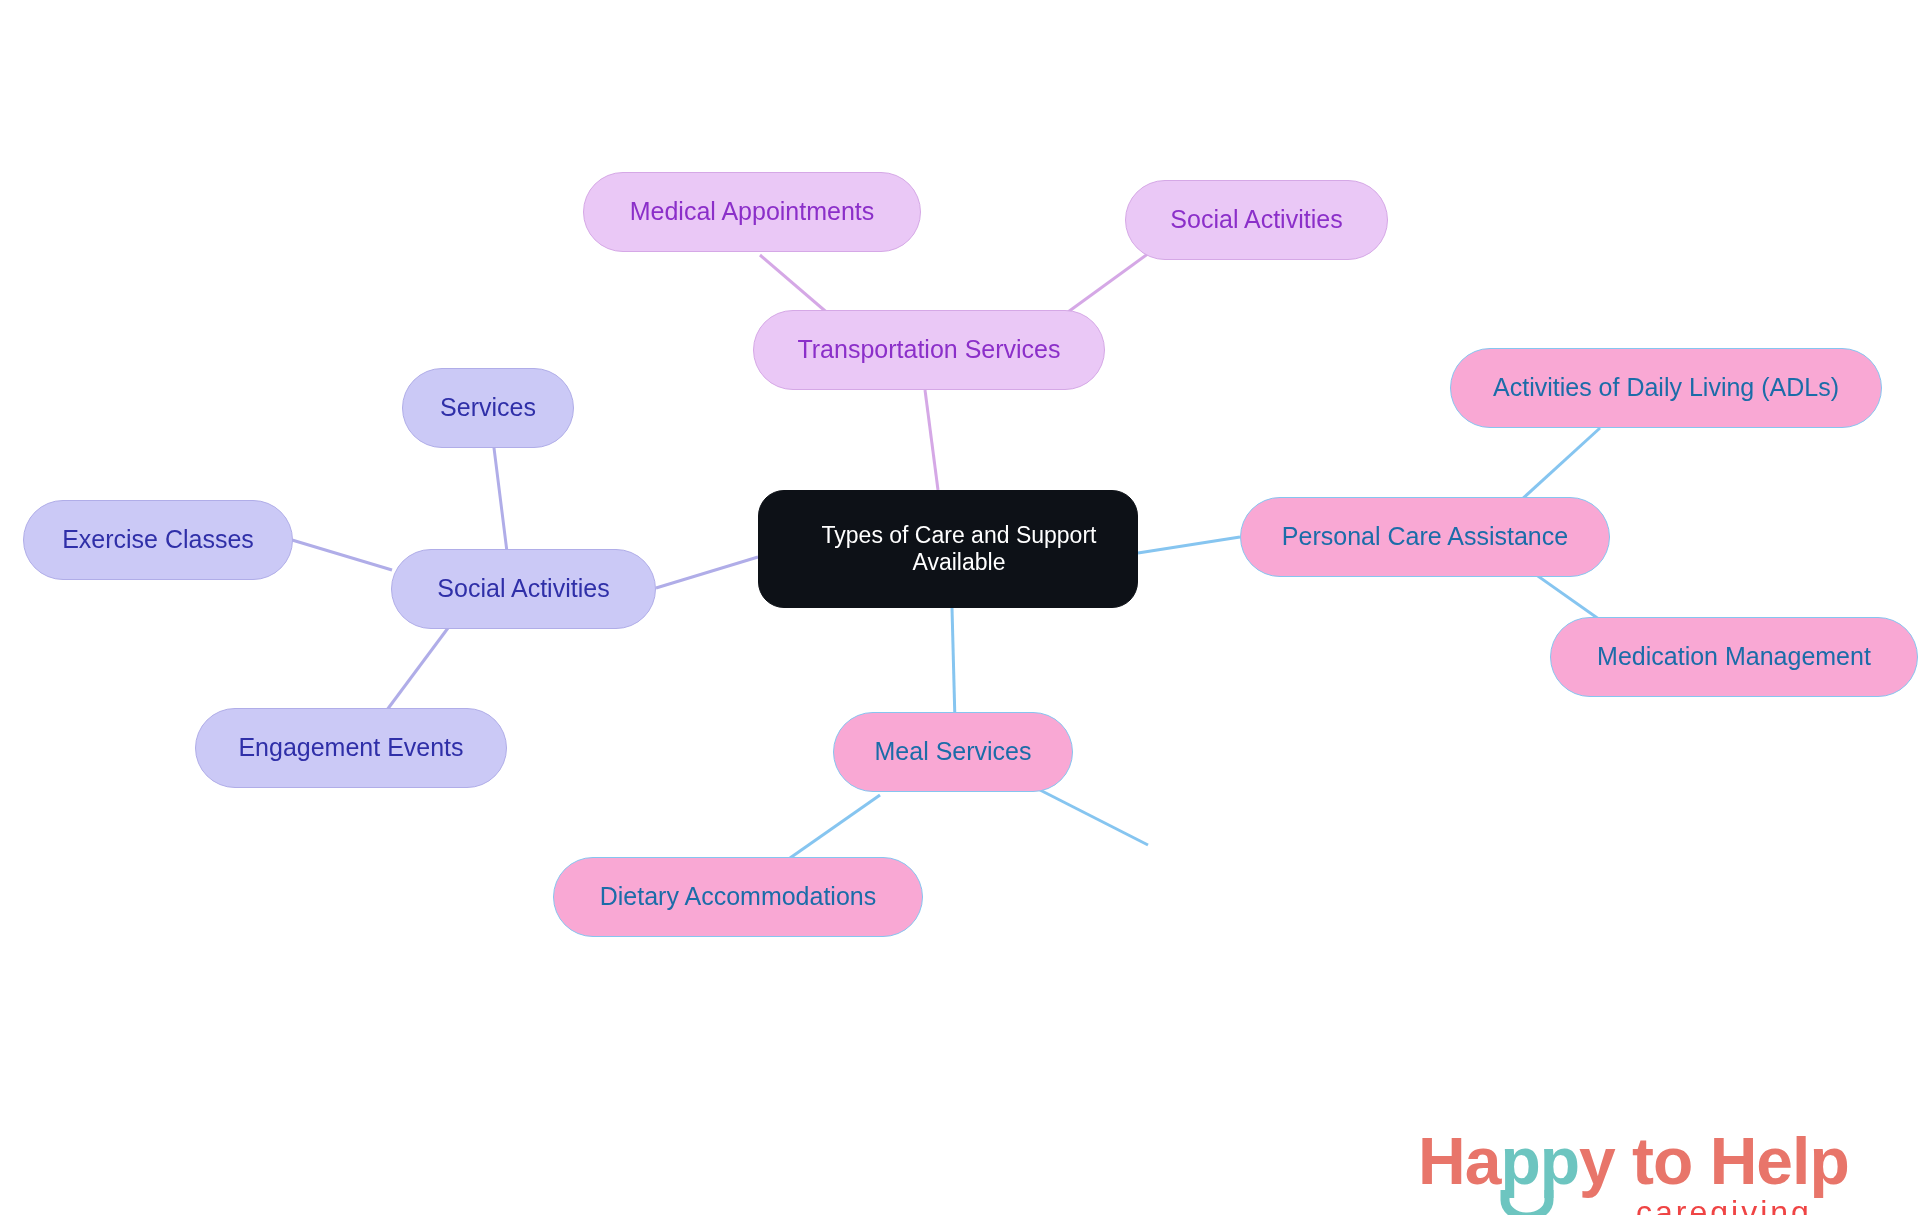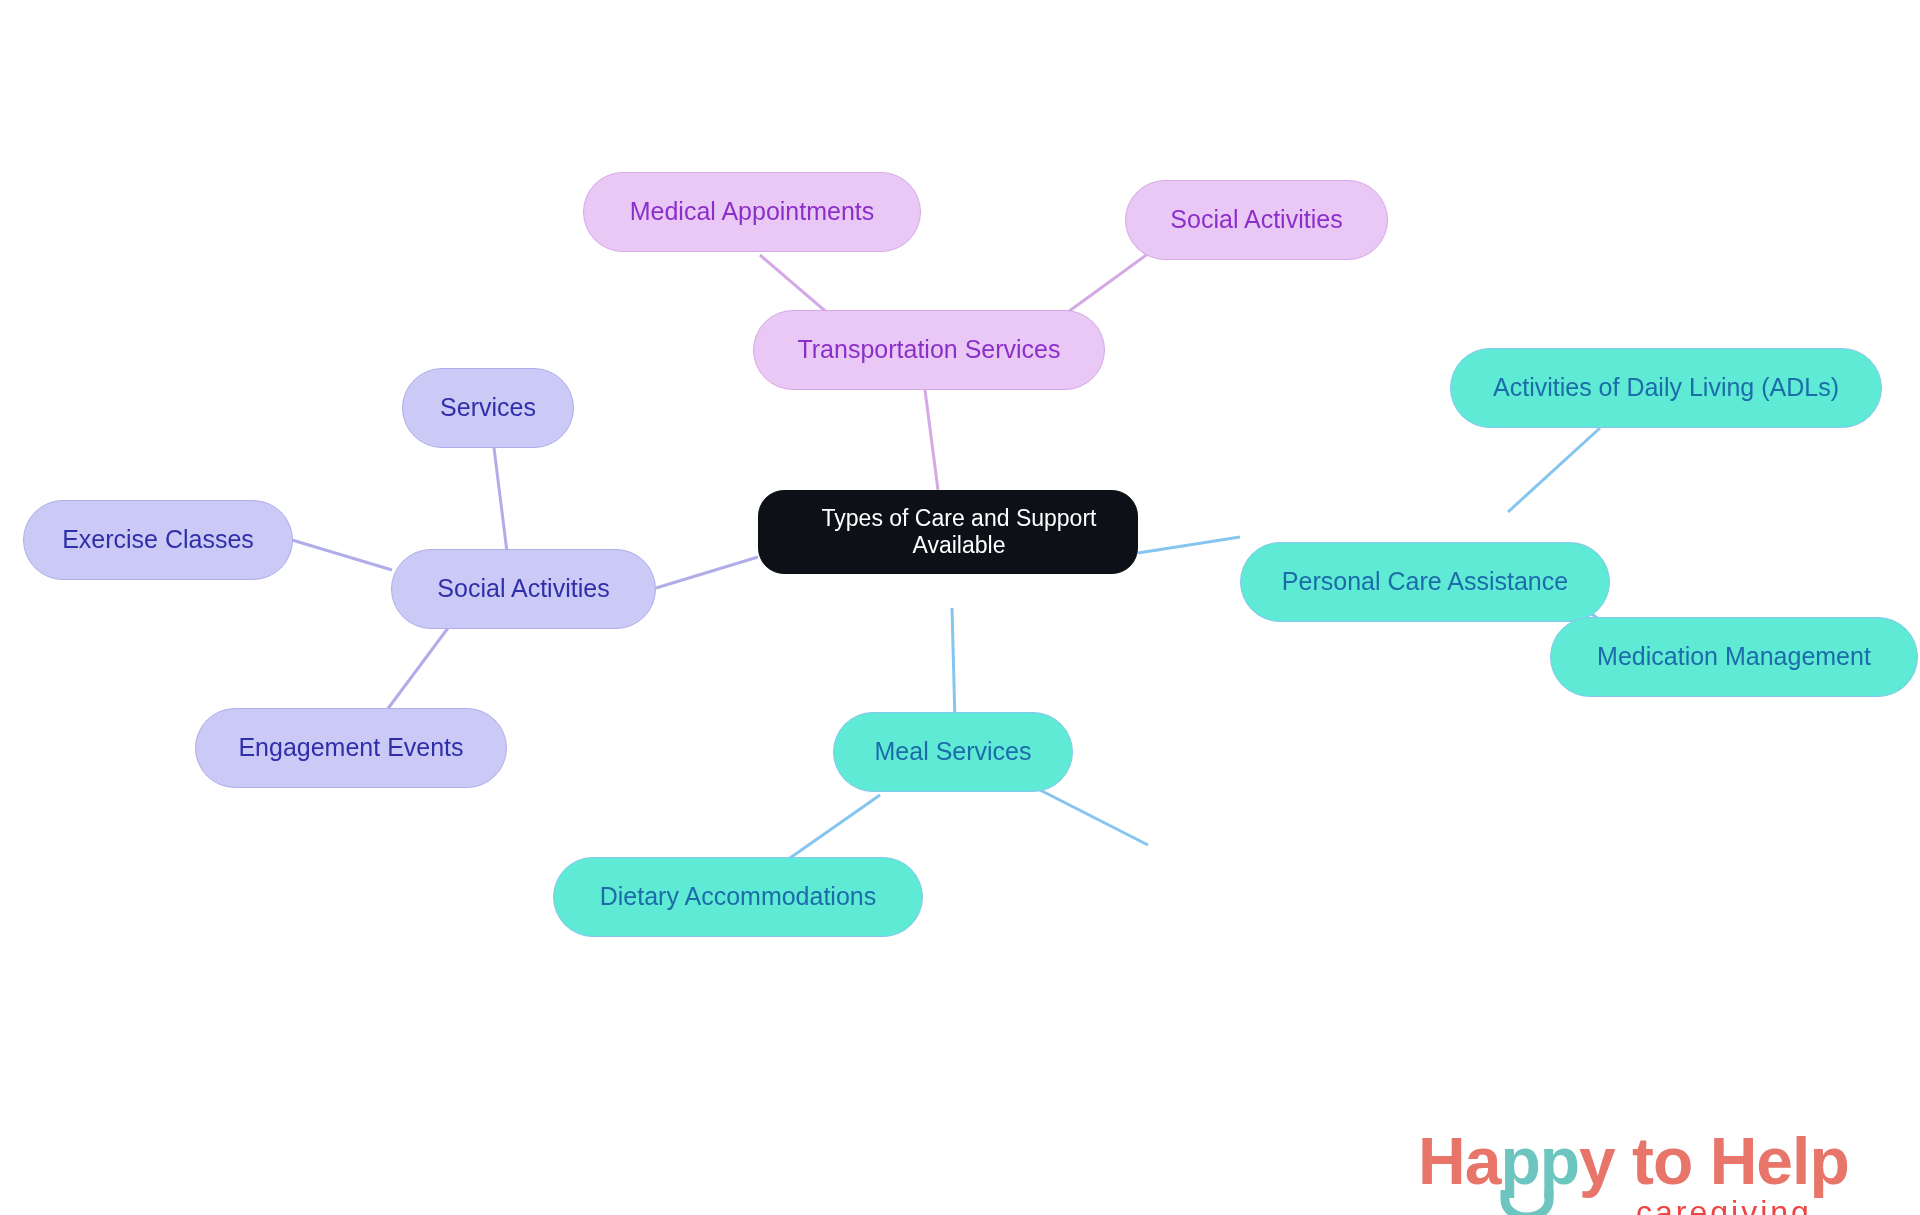--- a/index.html
+++ b/index.html
@@ -46,21 +46,21 @@
     background: #0d1117;
     border: 1px solid #0d1117;
     color: #ffffff;
     border-radius: 26px;
     font-size: 23px;
     white-space: normal;
     padding: 0 22px;
   }
 
   .node.blue {
-    background: #5eead4;
+    background: #f9a8d4;
     border: 1px solid #86c5f0;
     color: #1b6ca8;
     font-size: 25px;
   }
 
   .node.purple {
     background: #eac8f6;
     border: 1px solid #d5a8e6;
     color: #8b2fc9;
     font-size: 25px;
@@ -138,25 +138,25 @@
 
     <path d="M 758 557 L 656 588" stroke="#b0ade8" stroke-width="3" fill="none"></path>
 
     <path d="M 508 560 L 492 432" stroke="#b0ade8" stroke-width="3" fill="none"></path>
 
     <path d="M 392 570 L 292 540" stroke="#b0ade8" stroke-width="3" fill="none"></path>
 
     <path d="M 448 628 L 378 722" stroke="#b0ade8" stroke-width="3" fill="none"></path>
   </svg>
 
-  <div class="node root" style="left:758px; top:490px; width:380px; height:84px;padding-left:44px;">
+  <div class="node root" style="left:758px; top:490px; width:380px; height:118px;padding-left:44px;">
     <span>Types of Care and Support Available</span>
   </div>
 
-  <div class="node blue" style="left:1240px; top:497px; width:370px; height:80px;margin-top:45px;">
+  <div class="node blue" style="left:1240px; top:497px; width:370px; height:80px;">
     <span>Personal Care Assistance</span>
   </div>
 
   <div class="node blue" style="left:1450px; top:348px; width:432px; height:80px;">
     <span>Activities of Daily Living (ADLs)</span>
   </div>
 
   <div class="node blue" style="left:1550px; top:617px; width:368px; height:80px;">
     <span>Medication Management</span>
   </div>

